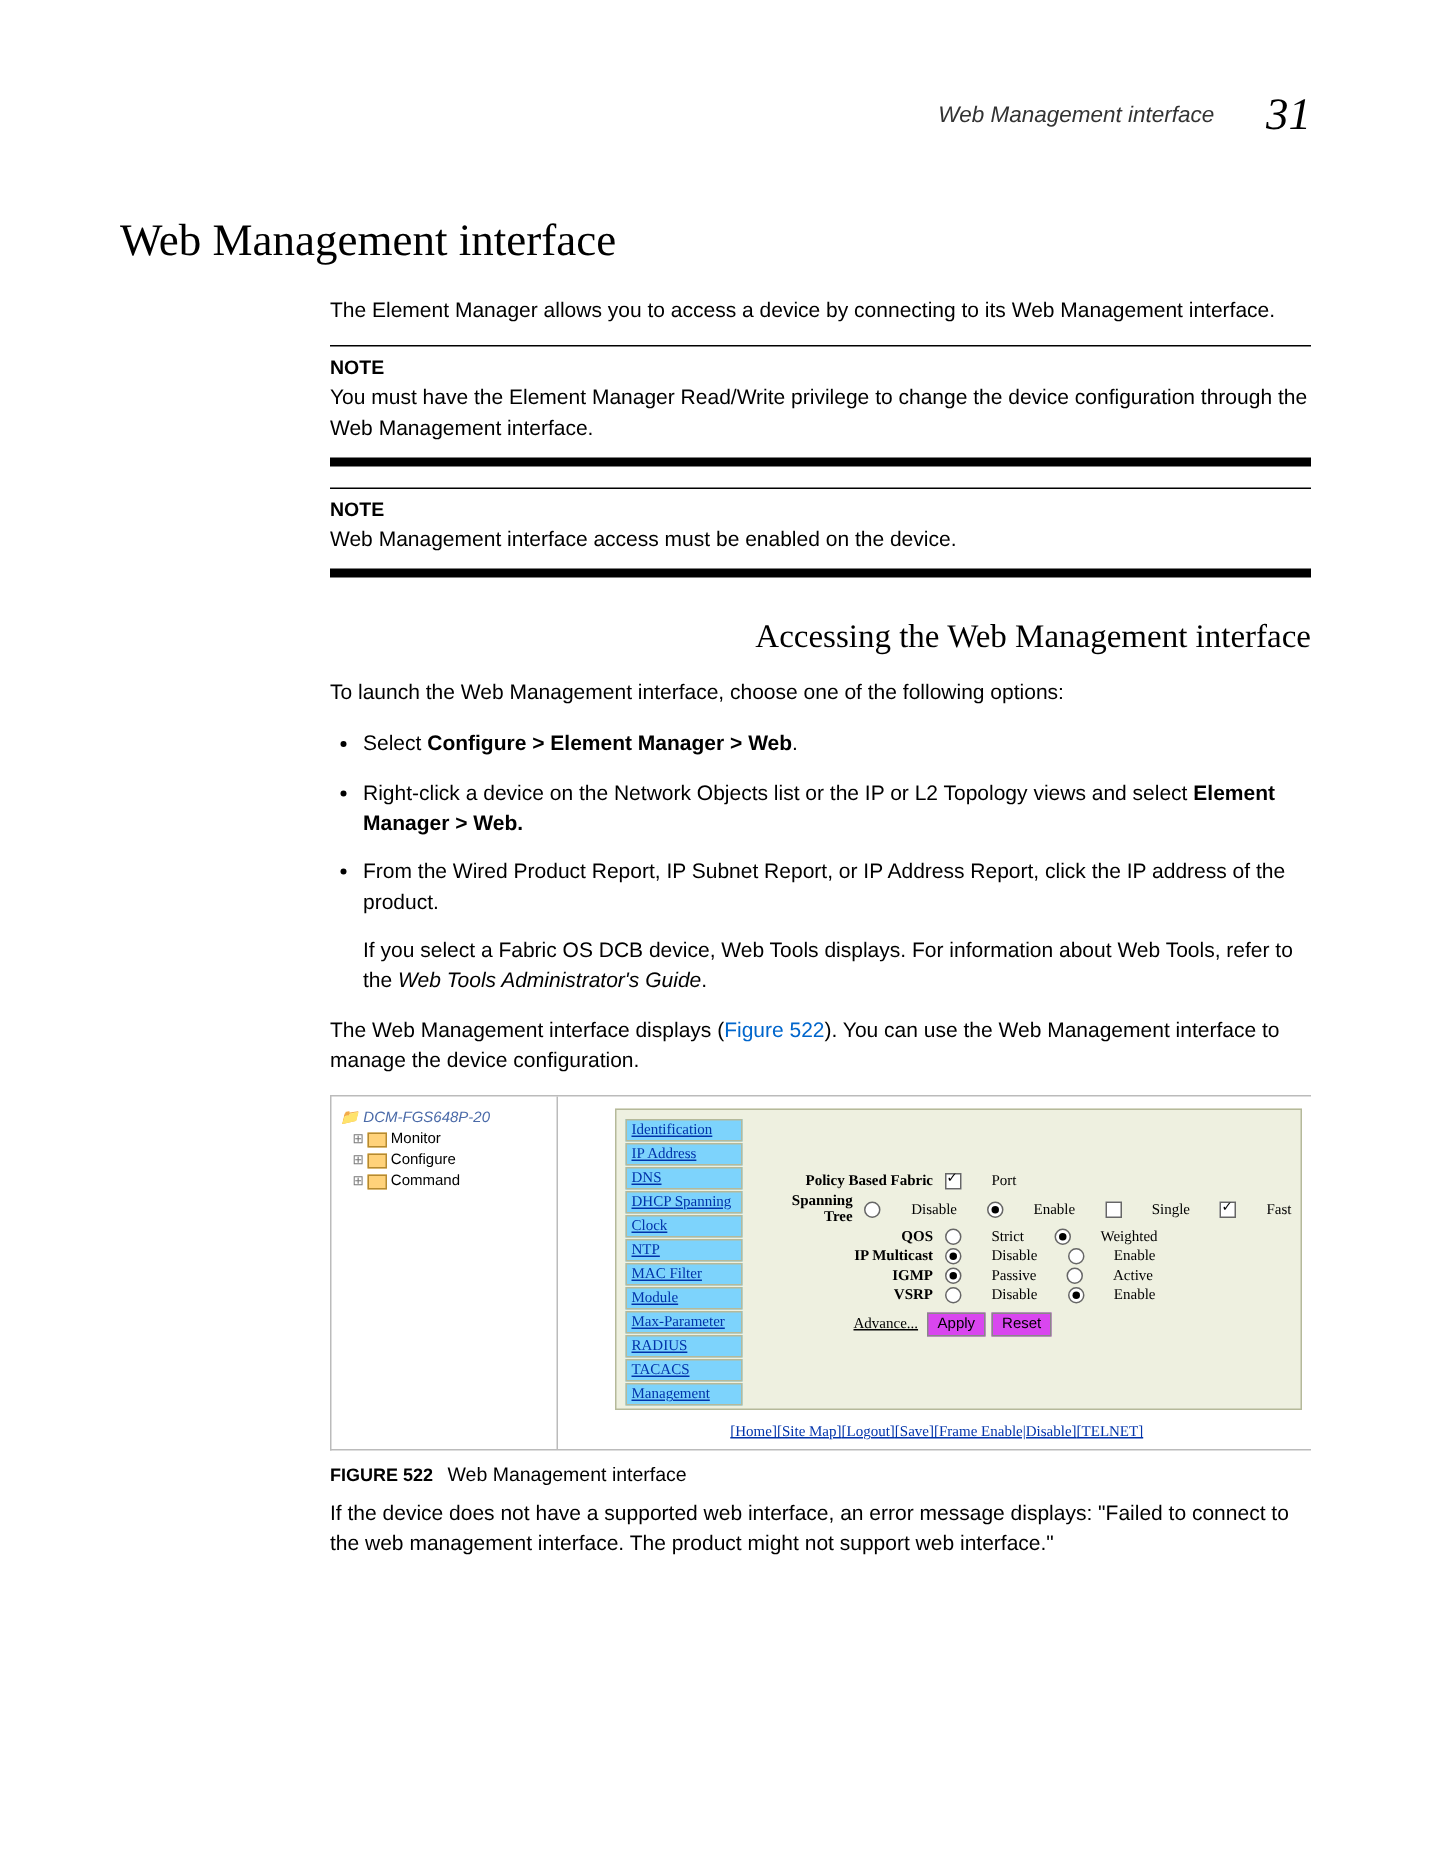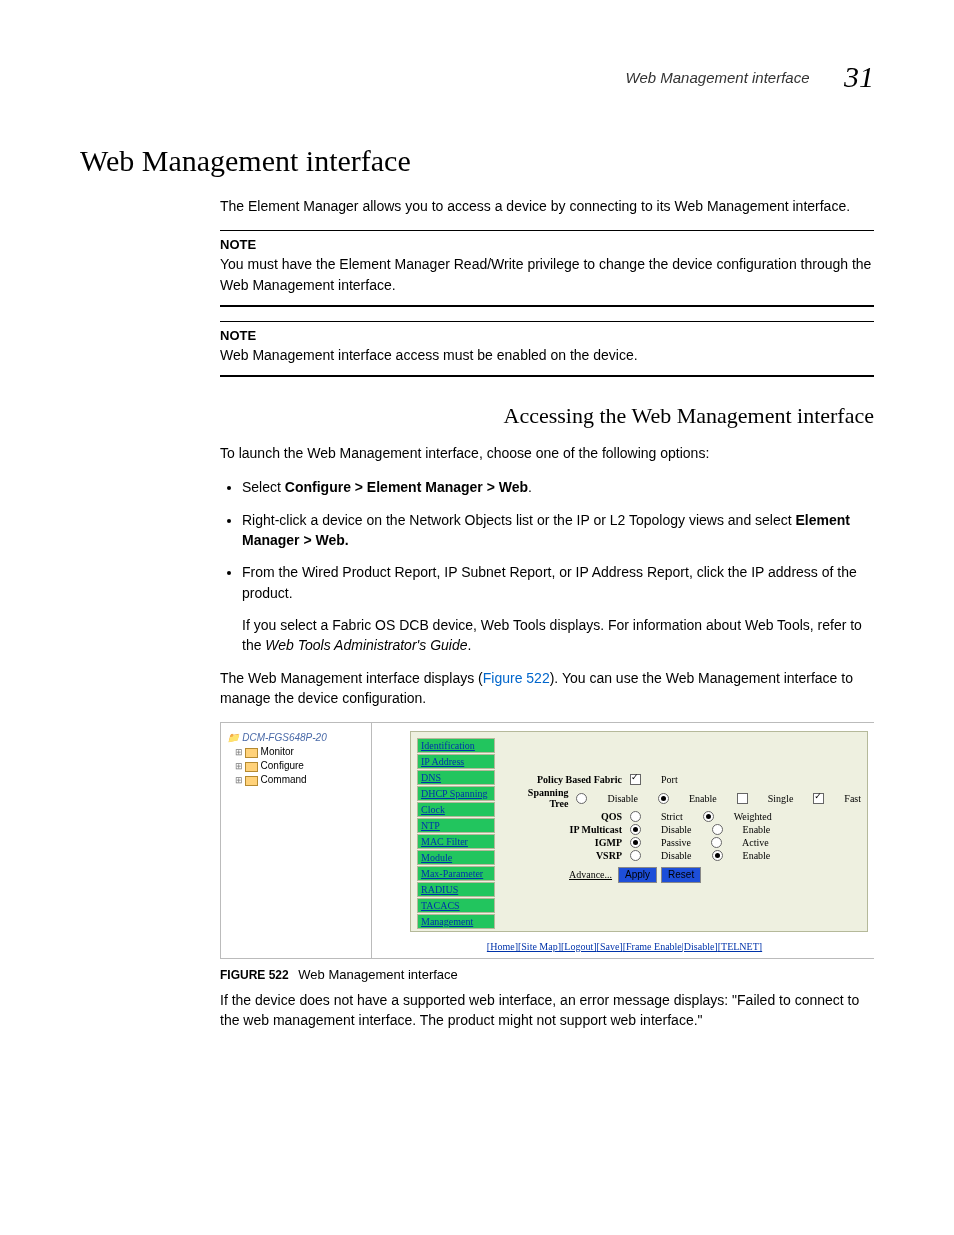--- a/index.html
+++ b/index.html
@@ -37,21 +37,21 @@
   .indent {
     margin-left: 140px;
   }
   p {
     font-size: 14px;
     line-height: 1.45;
     margin: 0 0 14px 0;
   }
   .note-block {
     border-top: 1px solid #000;
-    border-bottom: 2px solid #000000;
+    border-bottom: 6px solid #000000;
     padding: 6px 0 10px 0;
     margin: 10px 0 14px 0;
   }
   .note-label {
     font-family: "Arial Black", Arial, sans-serif;
     font-weight: 900;
     font-size: 13px;
     margin: 0 0 2px 0;
   }
   h2.sub {
@@ -143,21 +143,21 @@
   .fig-links {
     position: absolute;
     left: 6px;
     top: 6px;
     width: 78px;
     font-family: Georgia, "Times New Roman", serif;
     font-size: 10px;
   }
   .fig-links .lnk {
     display: block;
-    background: #22c55e;
+    background: #7dd3fc;
     border: 1px solid #b5b99a;
     padding: 1px 3px;
     margin-bottom: 1px;
     color: #0033aa;
     text-decoration: underline;
     white-space: nowrap;
     overflow: hidden;
   }
   .fig-settings {
     position: absolute;
@@ -203,21 +203,21 @@
   .check.sel::after {
     content: "✓";
     position: absolute;
     left: 0; top: -2px;
     font-size: 9px;
     line-height: 1;
   }
   .btn {
     display: inline-block;
     border: 1px solid #888;
-    background: #1d4ed8;
+    background: #d946ef;
     padding: 0 6px;
     font-family: Arial, sans-serif;
     font-size: 10px;
     line-height: 14px;
   }
   .btn-row {
     margin-top: 6px;
     padding-left: 62px;
   }
   .fig-bottom-links {

